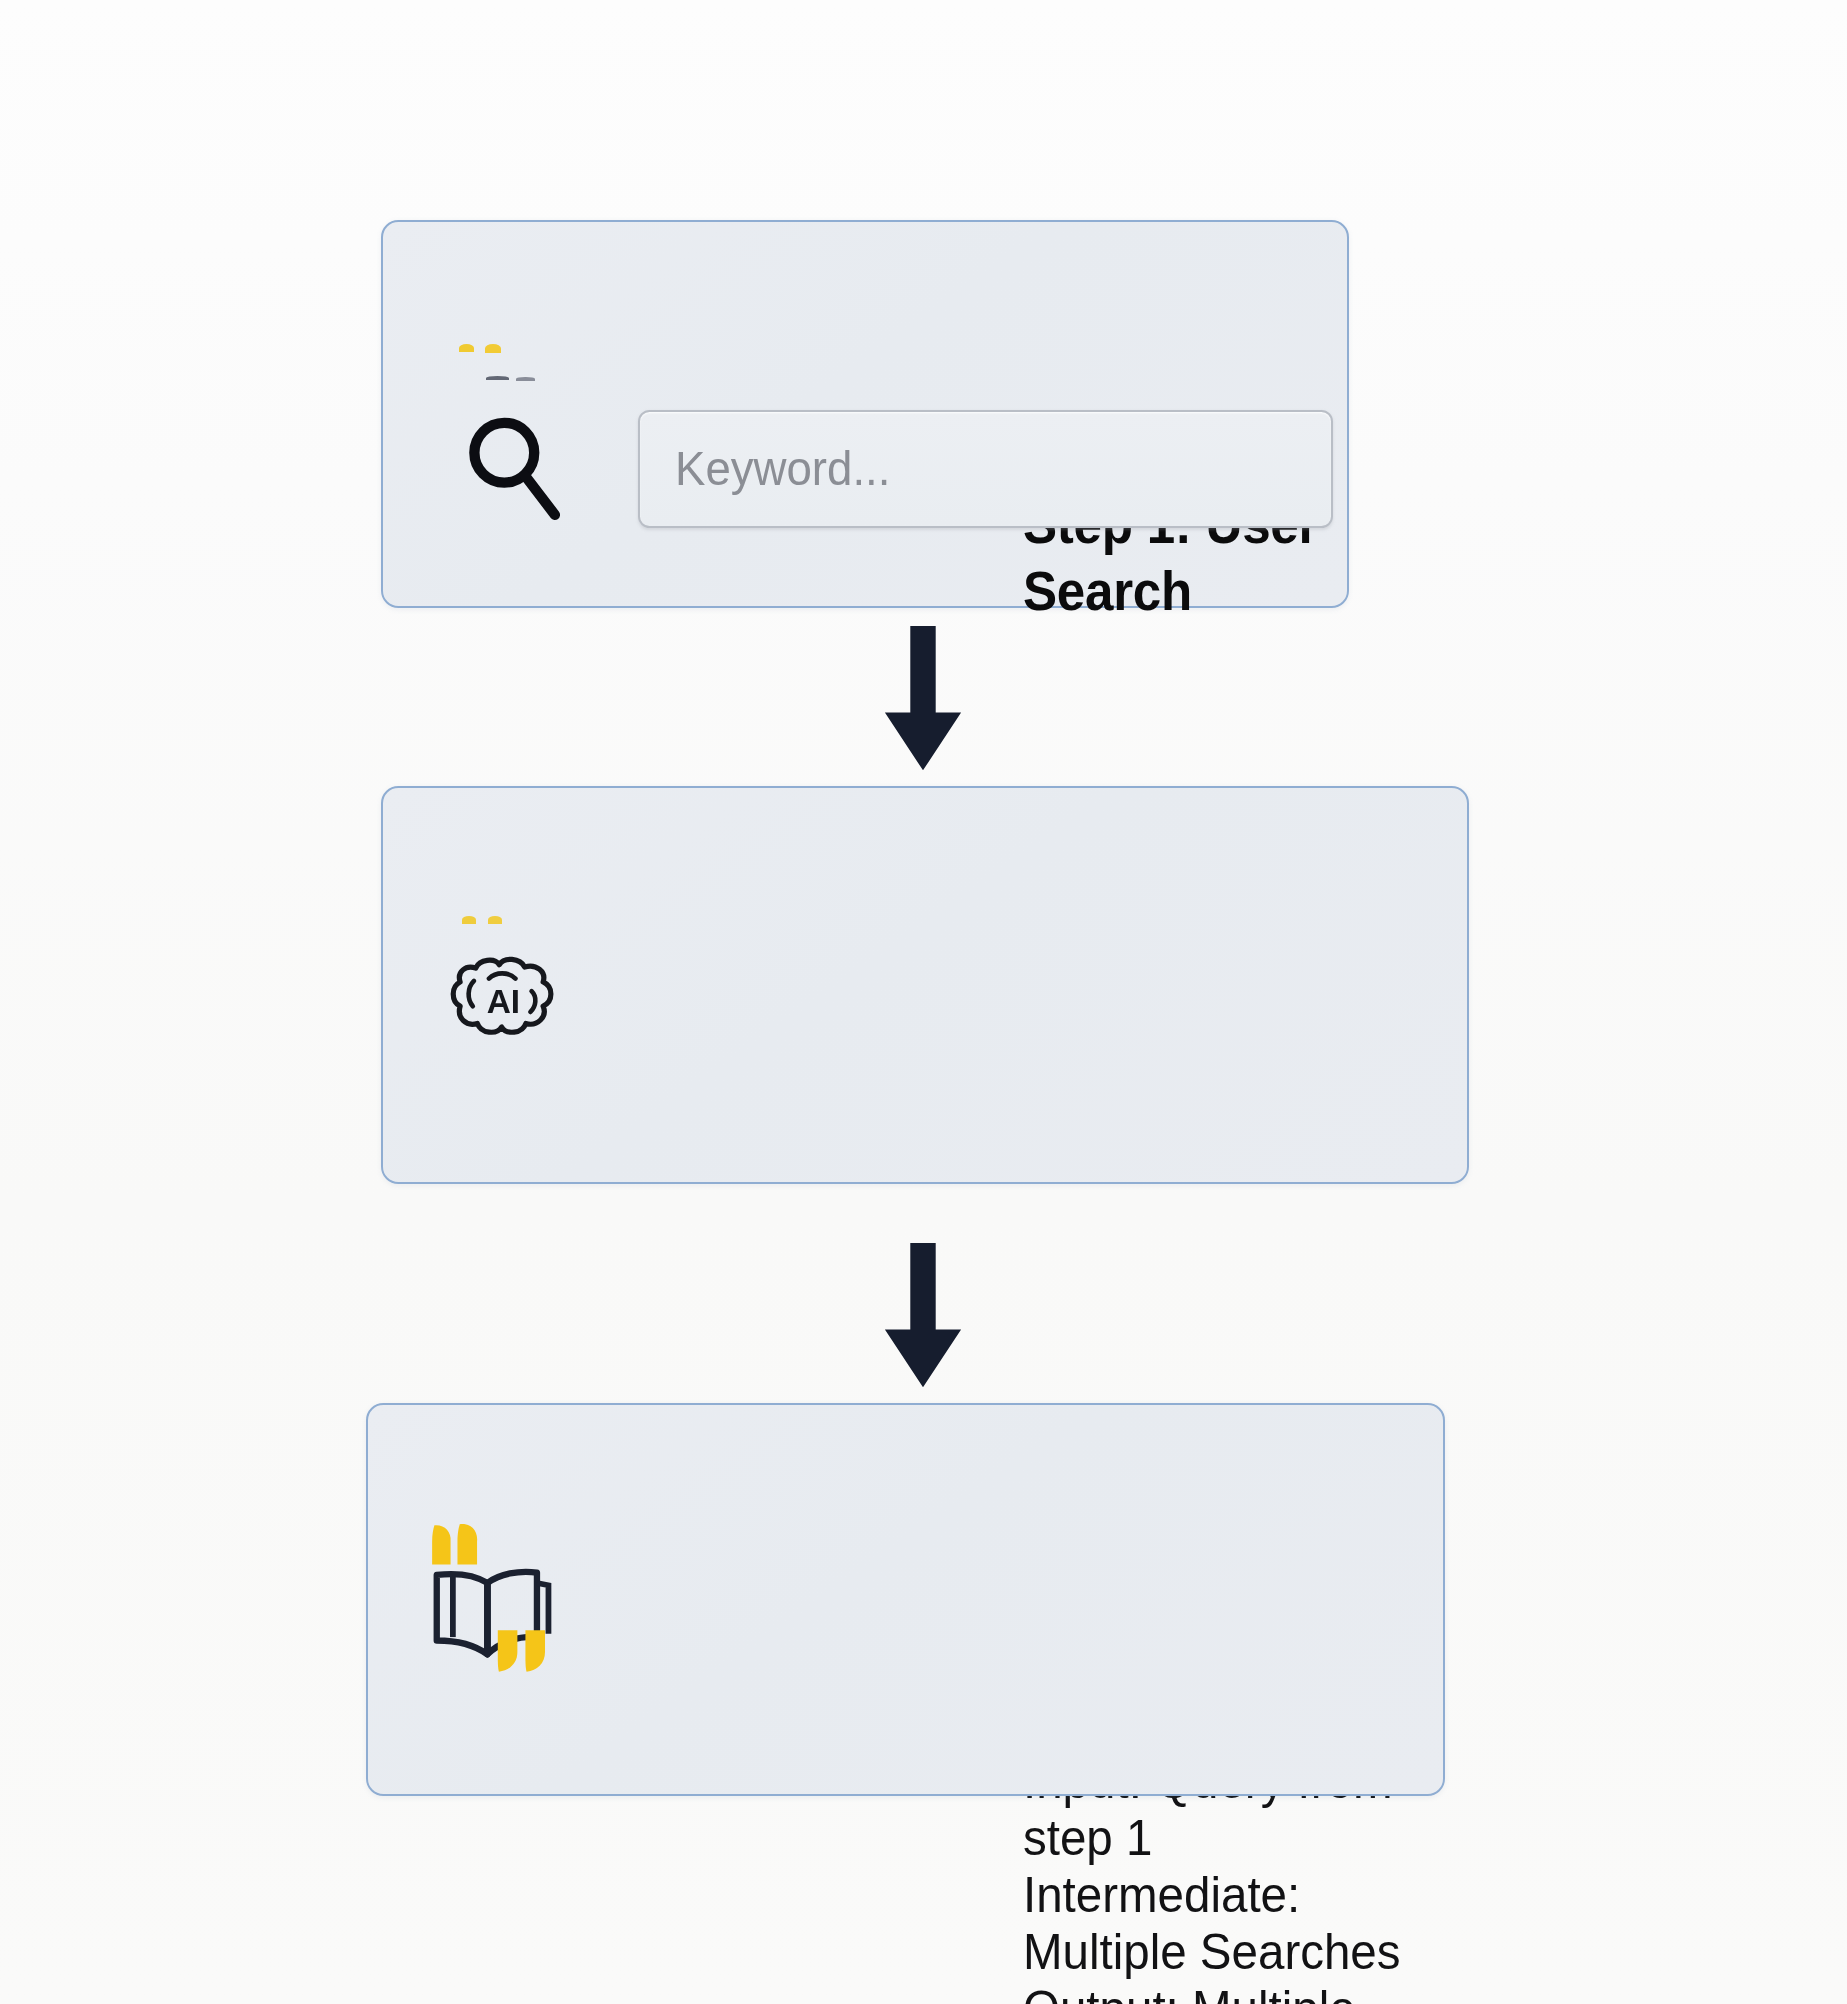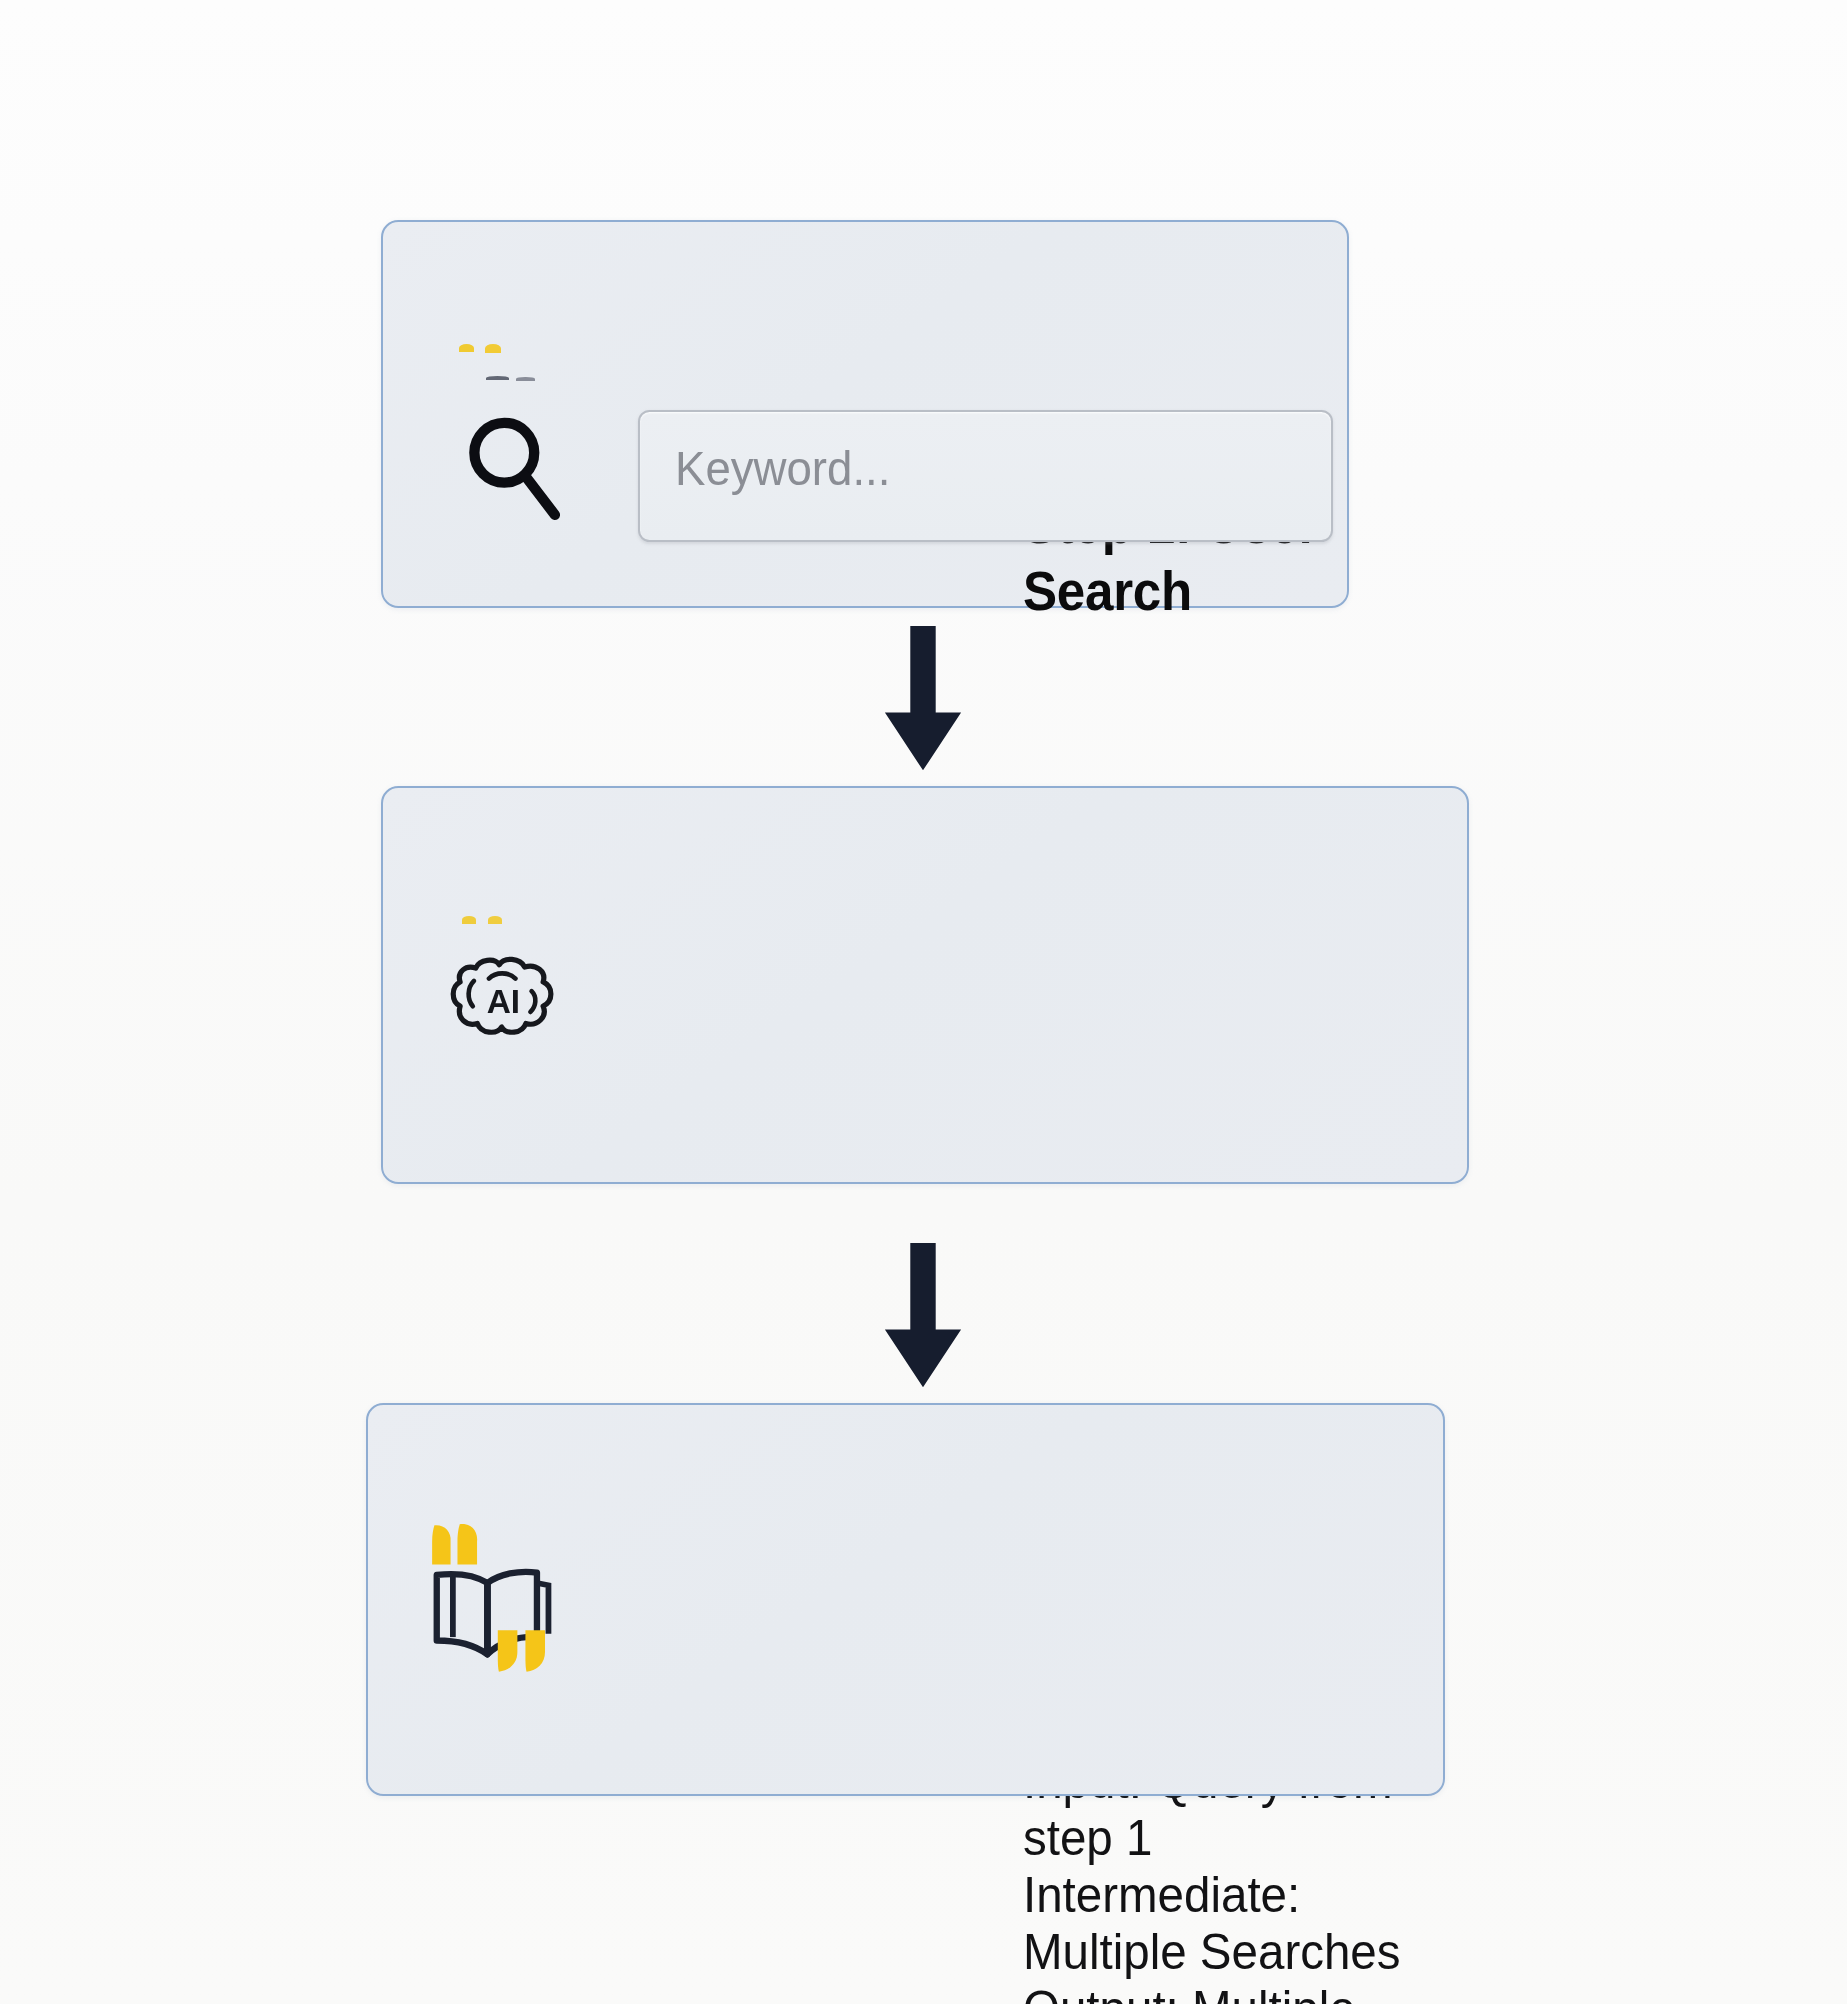--- a/index.html
+++ b/index.html
@@ -72,21 +72,21 @@
     left: 0;
     top: 4.6px;
     width: 115px;
     height: 115px;
   }
   #search-input {
     position: absolute;
     left: 182px;
     top: 5.8px;
     width: 695px;
-    height: 132px;
+    height: 118px;
     box-sizing: border-box;
     background: linear-gradient(180deg, #eceff3 0%, #e9edf1 100%);
     border: 2.3px solid #b9bec6;
     border-radius: 11.5px;
     box-shadow: inset 0 1.2px 1.7px rgba(255,255,255,0.8),
                 0 1.2px 2.9px rgba(150,155,165,0.25);
   }
   #search-placeholder {
     position: absolute;
     left: 35px;

